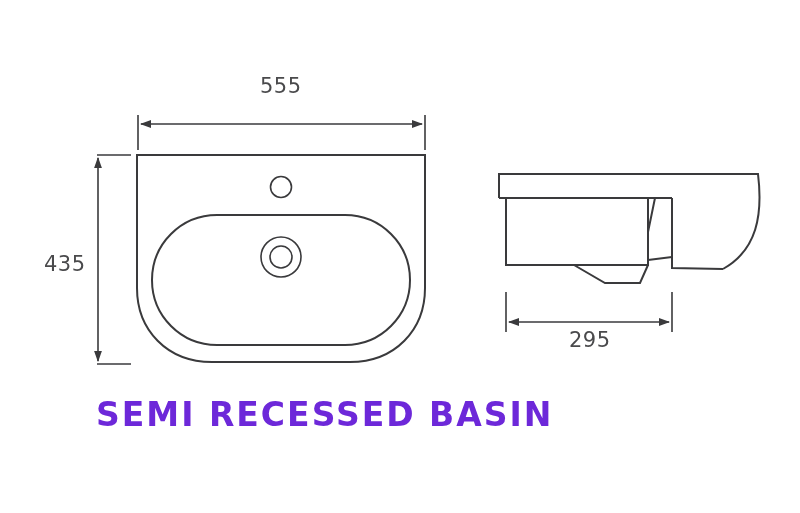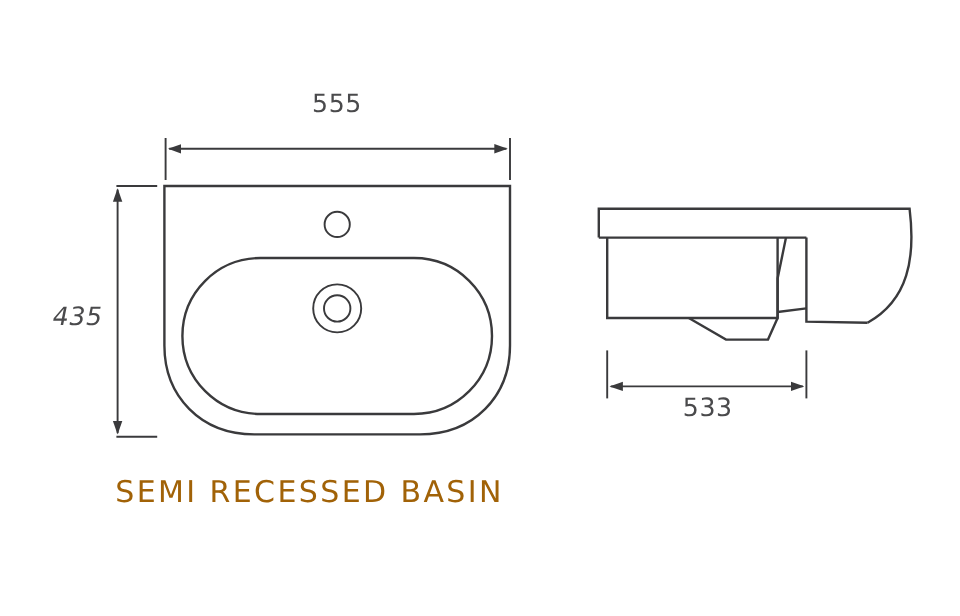--- a/index.html
+++ b/index.html
@@ -1,19 +1,19 @@
 <!DOCTYPE html>
 <html><head>
   <meta charset="utf-8">
   <style>
     html, body { margin: 0; padding: 0; background: #ffffff; }
     body { width: 800px; height: 513px; position: relative; overflow: hidden; font-family: "DejaVu Sans", sans-serif; }
     svg.drawing { position: absolute; left: 0; top: 0; }
     .dim-label { position: absolute; color: #4a4a4c; font-family: "DejaVu Sans", sans-serif; font-size: 21px; font-weight: normal; letter-spacing: 0.5px; }
-    .title { position: absolute; left: 96px; top: 395px; color: #a16207; font-family: "DejaVu Sans", sans-serif; font-weight: normal; font-size: 25px; letter-spacing: 2px; white-space: nowrap; }
+    .title { position: absolute; left: 96px; top: 395px; color: #6d28d9; font-family: "DejaVu Sans", sans-serif; font-weight: bold; font-size: 33px; letter-spacing: 2px; white-space: nowrap; }
   </style>
 </head>
 <body>
 
 <svg class="drawing" width="800" height="513" viewBox="0 0 800 513" xmlns="http://www.w3.org/2000/svg">
   <defs>
     <marker id="arrow" viewBox="0 0 10 10" refX="9" refY="5" markerWidth="7" markerHeight="7" orient="auto-start-reverse">
       <path d="M0,1.5 L10,5 L0,8.5 z" fill="#3a3a3c"></path>
     </marker>
   </defs>
@@ -49,16 +49,16 @@
   </g>
 
   <g stroke="#3a3a3c" stroke-width="1.6" fill="none">
     <line x1="506" y1="292" x2="506" y2="332"></line>
     <line x1="672" y1="292" x2="672" y2="332"></line>
     <line x1="509" y1="322" x2="669" y2="322" marker-start="url(#arrow)" marker-end="url(#arrow)"></line>
   </g>
 </svg>
 
 <div class="dim-label" style="left:260px; top:74px;">555</div>
-<div class="dim-label" style="left:44px; top:252px;font-style:italic;">435</div>
-<div class="dim-label" style="left:569px; top:328px;">533</div>
+<div class="dim-label" style="left:44px; top:252px;">435</div>
+<div class="dim-label" style="left:569px; top:328px;">295</div>
 
 <div class="title">SEMI RECESSED BASIN</div>
 
 </body></html>

